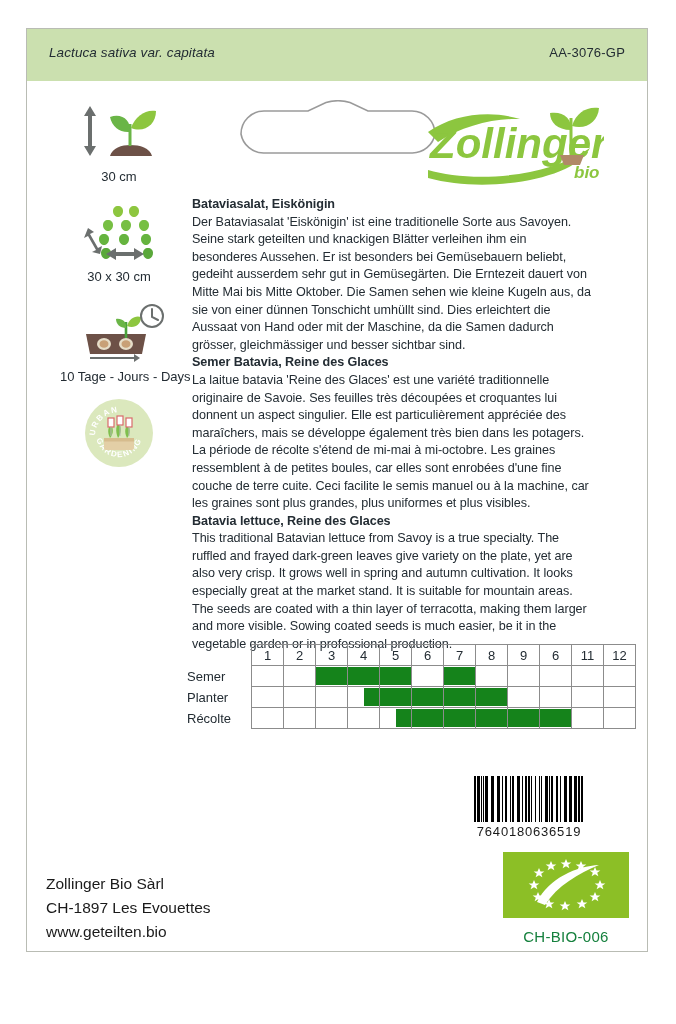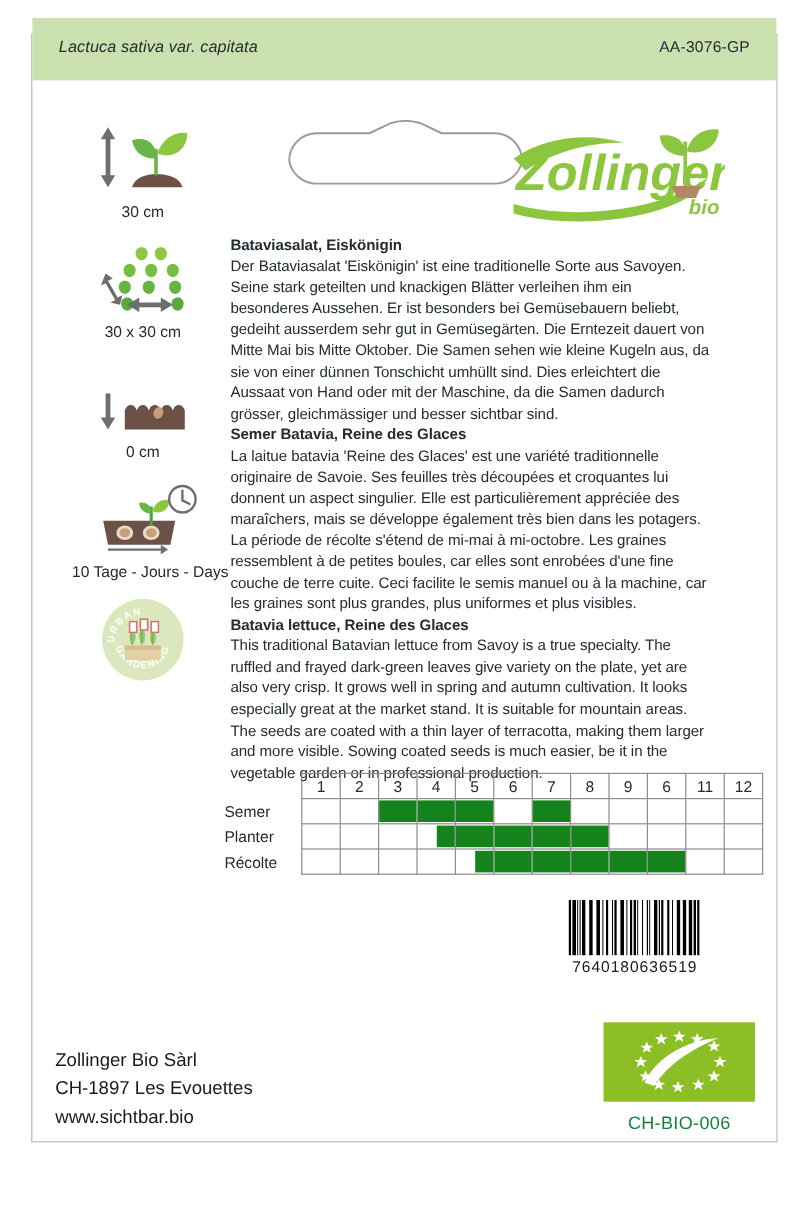--- a/index.html
+++ b/index.html
@@ -26,21 +26,21 @@
     width: 622px;
     height: 924px;
     border: 1px solid #b9bcb4;
     box-sizing: border-box;
     background: #ffffff;
   }
   
   .topband {
     position: absolute;
     left: 27px;
-    top: 15px;
+    top: 29px;
     width: 620px;
     height: 52px;
     background: #cbe0af;
     box-sizing: border-box;
   }
   .latin-name {
     position: absolute;
     left: 22px;
     top: 16px;
     font-style: italic;
@@ -165,21 +165,21 @@
     bottom: 1px;
     background: #15831b;
   }
   .bar.full  { left: 0;   right: 0; }
   .bar.right { left: 50%; right: 0; }
 
   
   .barcode-wrap {
     position: absolute;
     left: 436px;
-    top: 750px;
+    top: 776px;
     width: 186px;
     text-align: center;
   }
   .barcode {
     height: 46px;
     display: flex;
     align-items: stretch;
     justify-content: center;
   }
   .barcode i { display: block; background: #000; height: 46px; }
@@ -298,33 +298,20 @@
           </g>
 
           <path d="M14 28 L20 32 L16 34 L24 48 L28 46 L26 54 L18 52 L22 50 L14 36 L10 38 Z" fill="#6b6f6e"></path>
 
           <path d="M32 54 L42 48 L42 52 L60 52 L60 48 L70 54 L60 60 L60 56 L42 56 L42 60 Z" fill="#6b6f6e"></path>
         </svg>
       </div>
       <div class="icon-caption">30 x 30 cm</div>
     </div>
 
-    <div class="icon-block depth">
-      <div class="icon-art">
-        <svg width="94" height="62" viewBox="0 0 94 62">
-
-          <path d="M16 28 L16 48 L12 48 L18 58 L24 48 L20 48 L20 28 Z" fill="#6b6f6e"></path>
-
-          <path d="M32 42 c2 -6 8 -6 10 0 c2 -6 8 -6 10 0 c2 -6 8 -6 10 0 c2 -6 8 -6 10 0 c2 -6 8 -6 10 0 L82 58 L32 58 Z" fill="#6d5147"></path>
-          <path d="M48 42 a9 9 0 0 1 18 0 a9 9 0 0 0 -18 0 z" fill="#ffffff"></path>
-          <ellipse cx="60" cy="44" rx="4" ry="5" transform="rotate(20 60 44)" fill="#c8a077"></ellipse>
-        </svg>
-      </div>
-      <div class="icon-caption">0 cm</div>
-    </div>
 
     <div class="icon-block germ">
       <div class="icon-art">
         <svg width="110" height="62" viewBox="0 0 110 62">
 
           <path d="M22 34 L82 34 L78 54 L26 54 Z" fill="#6d5147"></path>
 
           <ellipse cx="40" cy="44" rx="7" ry="6" fill="#e6ddc8"></ellipse>
           <ellipse cx="40" cy="44" rx="4.5" ry="3.8" fill="#c8a077"></ellipse>
           <ellipse cx="62" cy="44" rx="7" ry="6" fill="#e6ddc8"></ellipse>
@@ -552,21 +539,21 @@
         <i style="width: 1px; background: rgb(255, 255, 255);"></i>
         <i style="width: 2px; background: rgb(0, 0, 0);"></i>
         <i style="width: 2px; background: rgb(255, 255, 255);"></i>
       </div>
     <div class="barcode-num">7640180636519</div>
   </div>
 
   <div class="footer-address">
     <div>Zollinger Bio Sàrl</div>
     <div>CH-1897 Les Evouettes</div>
-    <div>www.sichtbar.bio</div>
+    <div>www.geteilten.bio</div>
   </div>
 
   <div class="eu-organic">
     <span class="eu-leaf">
       <svg width="126" height="66" viewBox="0 0 126 66">
         <rect width="126" height="66" fill="#8cbf26"></rect>
         <g fill="#ffffff" id="stars">
           <g transform="translate(63,12) scale(0.85)">
               <polygon points="0,-6 1.8,-1.9 6.3,-1.9 2.6,0.8 4,5.1 0,2.5 -4,5.1 -2.6,0.8 -6.3,-1.9 -1.8,-1.9"></polygon>
             </g>

